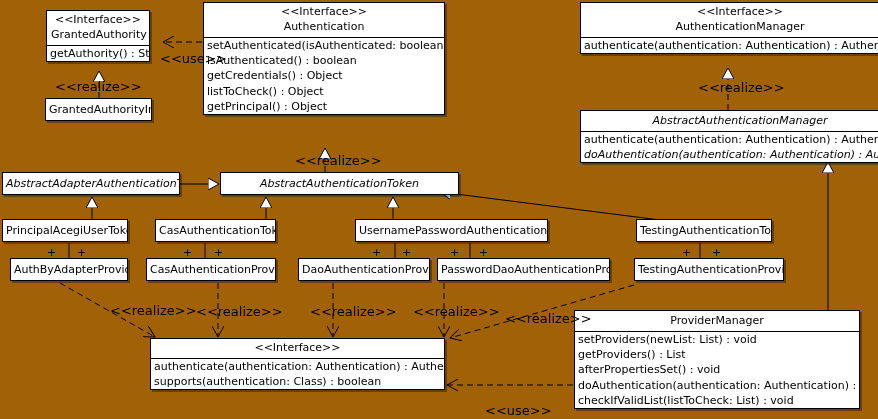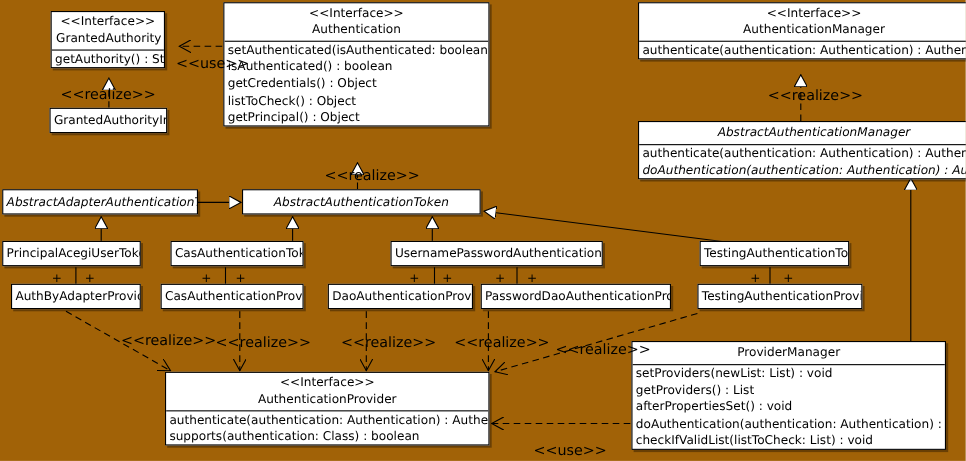--- a/index.html
+++ b/index.html
@@ -221,21 +221,21 @@
       <div class="op abstract">doAuthentication(authentication: Authentication) : Authentication</div>
     </div>
   </div>
 
   <div class="uml-box compact" style="left:2px; top:172px; width:178px;">
     <div class="hdr">
       <span class="cname abstract">AbstractAdapterAuthenticationToken</span>
     </div>
   </div>
 
-  <div class="uml-box compact" style="left:220px; top:172px; width:217px;">
+  <div class="uml-box compact" style="left:220px; top:172px; width:239px;">
     <div class="hdr">
       <span class="cname abstract">AbstractAuthenticationToken</span>
     </div>
   </div>
 
   <div class="uml-box compact" style="left:2px; top:219px; width:126px;">
     <div class="hdr">
       <span class="cname">PrincipalAcegiUserToken</span>
     </div>
   </div>
@@ -284,21 +284,20 @@
 
   <div class="uml-box compact" style="left:634px; top:258px; width:150px;">
     <div class="hdr">
       <span class="cname">TestingAuthenticationProvider</span>
     </div>
   </div>
 
   <div class="uml-box" style="left:150px; top:338px; width:295px;">
     <div class="hdr with-ops">
       <span class="stereo">&lt;&lt;Interface&gt;&gt;</span>
-      <span class="cname">AuthenticationProvider</span>
     </div>
     <div class="ops">
       <div class="op">authenticate(authentication: Authentication) : Authentication</div>
       <div class="op">supports(authentication: Class) : boolean</div>
     </div>
   </div>
 
   <div class="uml-box" style="left:574px; top:310px; width:286px;">
     <div class="hdr with-ops">
       <span class="cname">ProviderManager</span>

